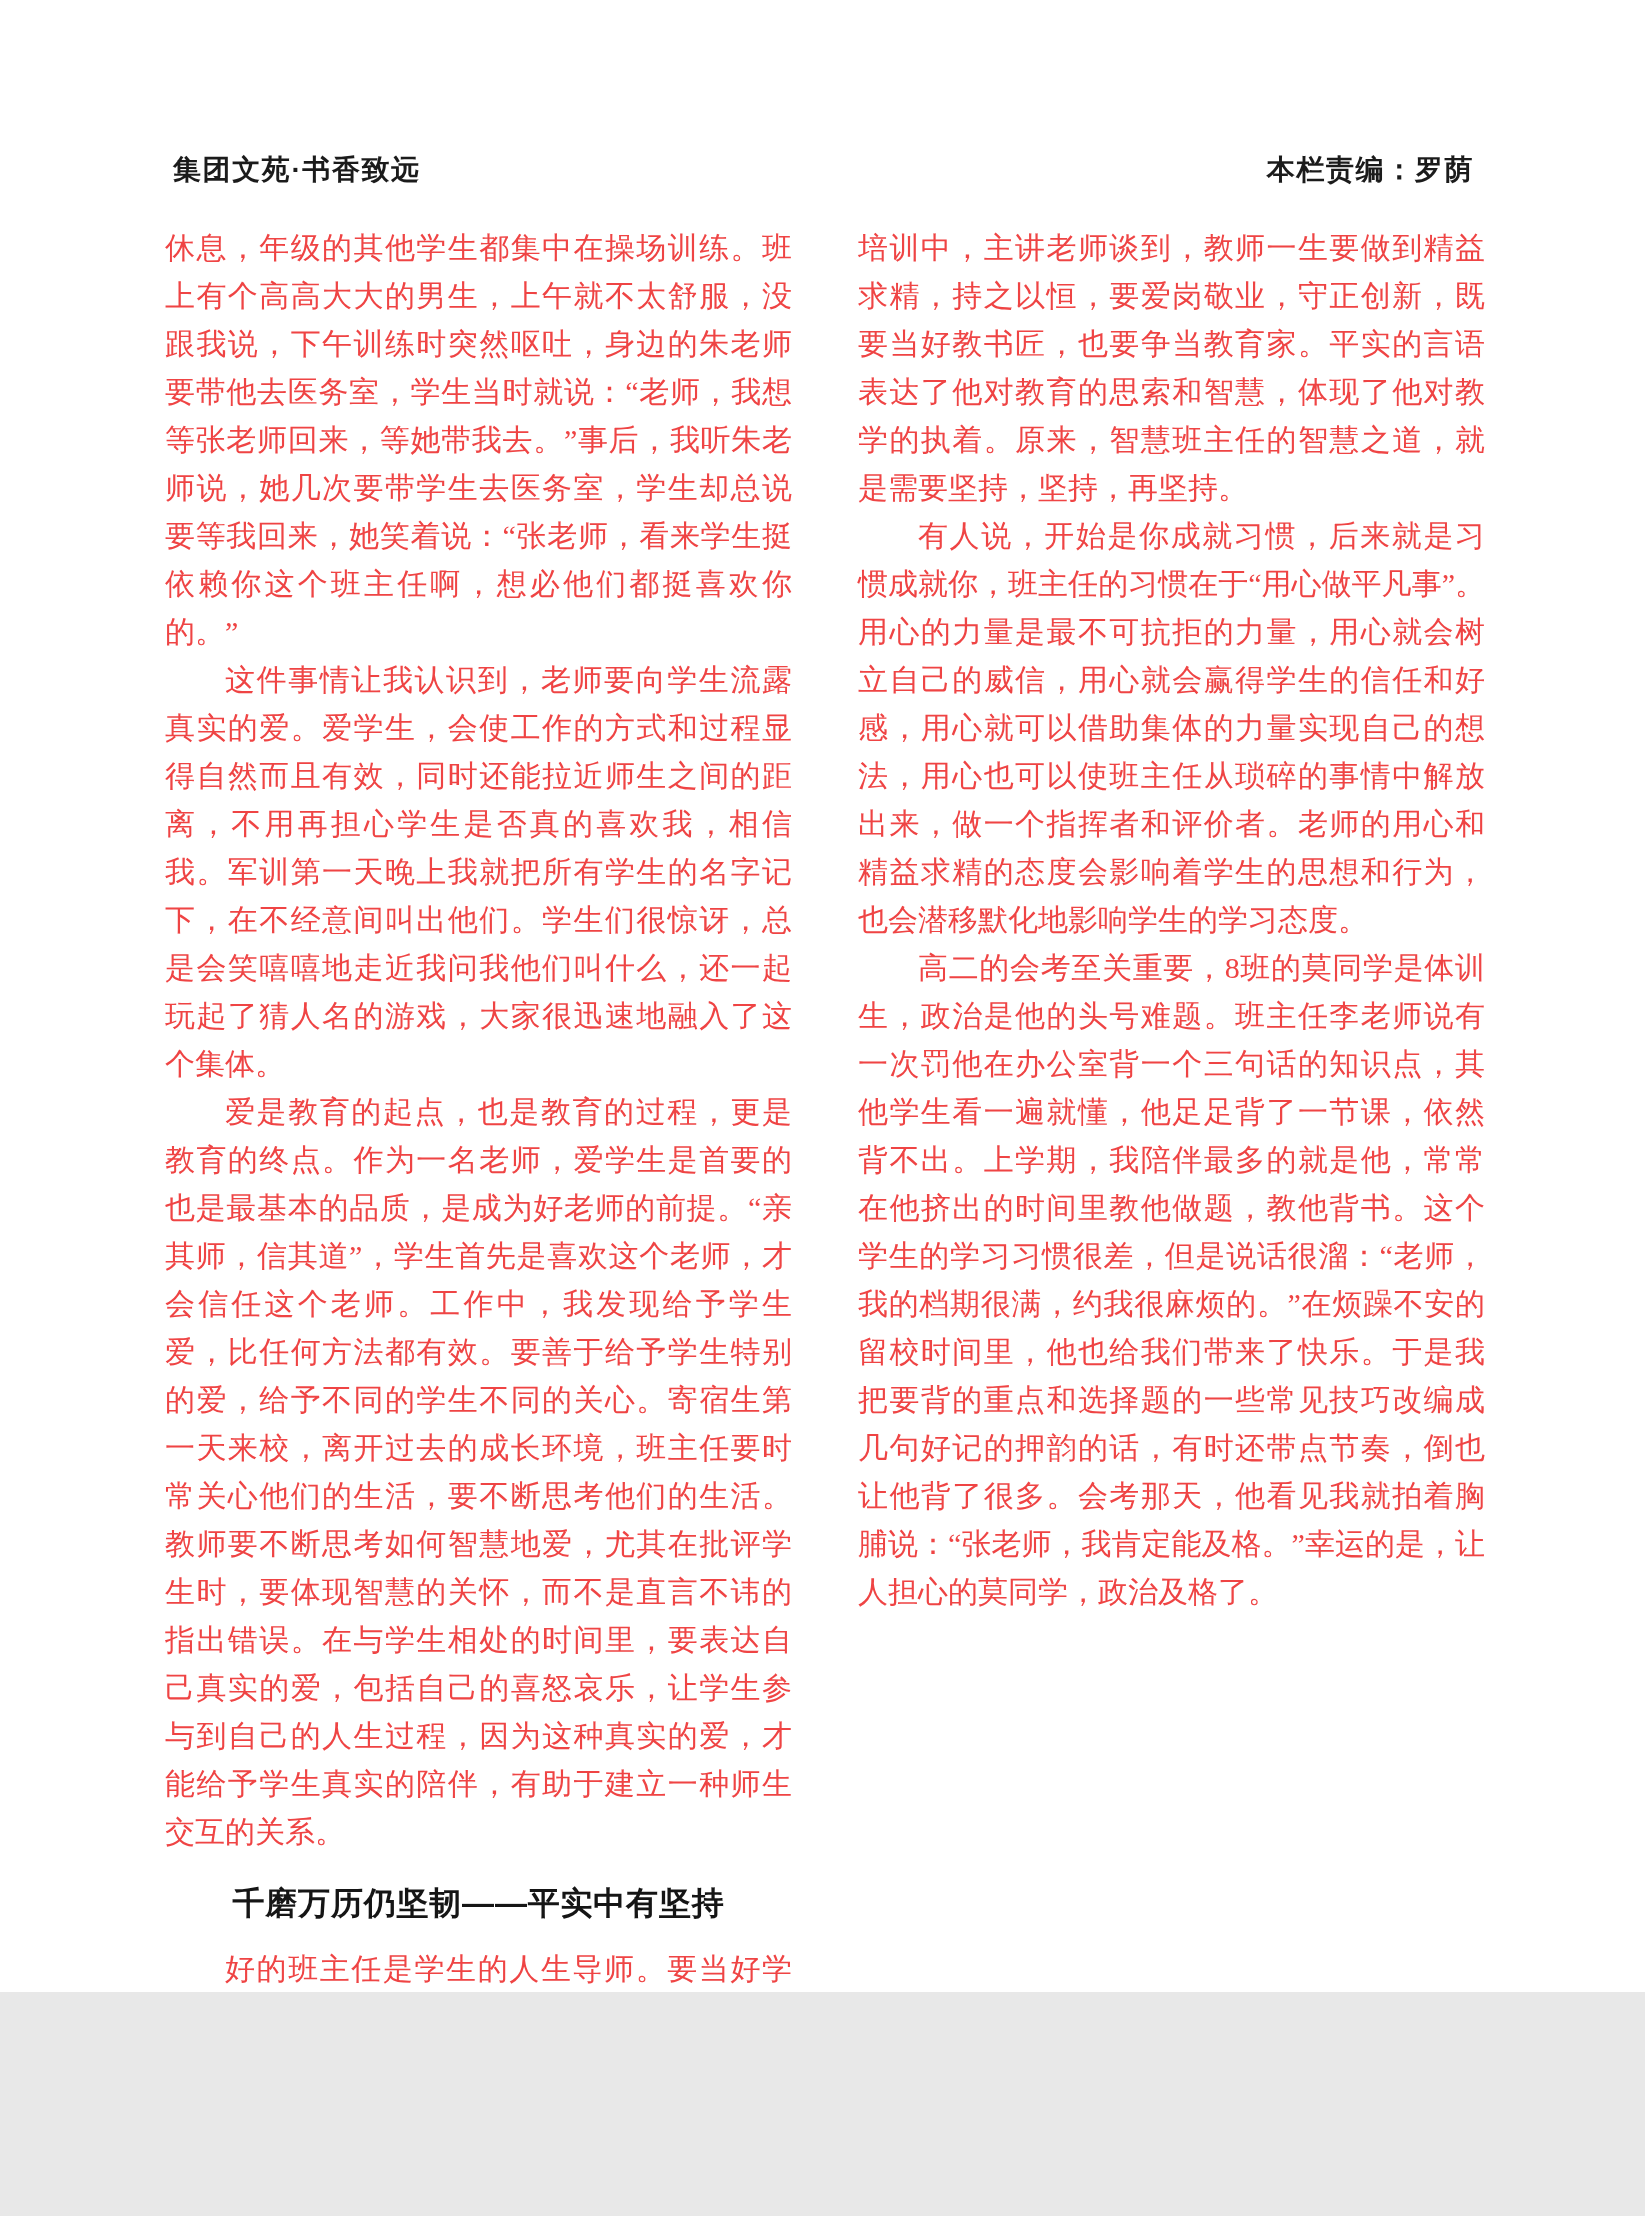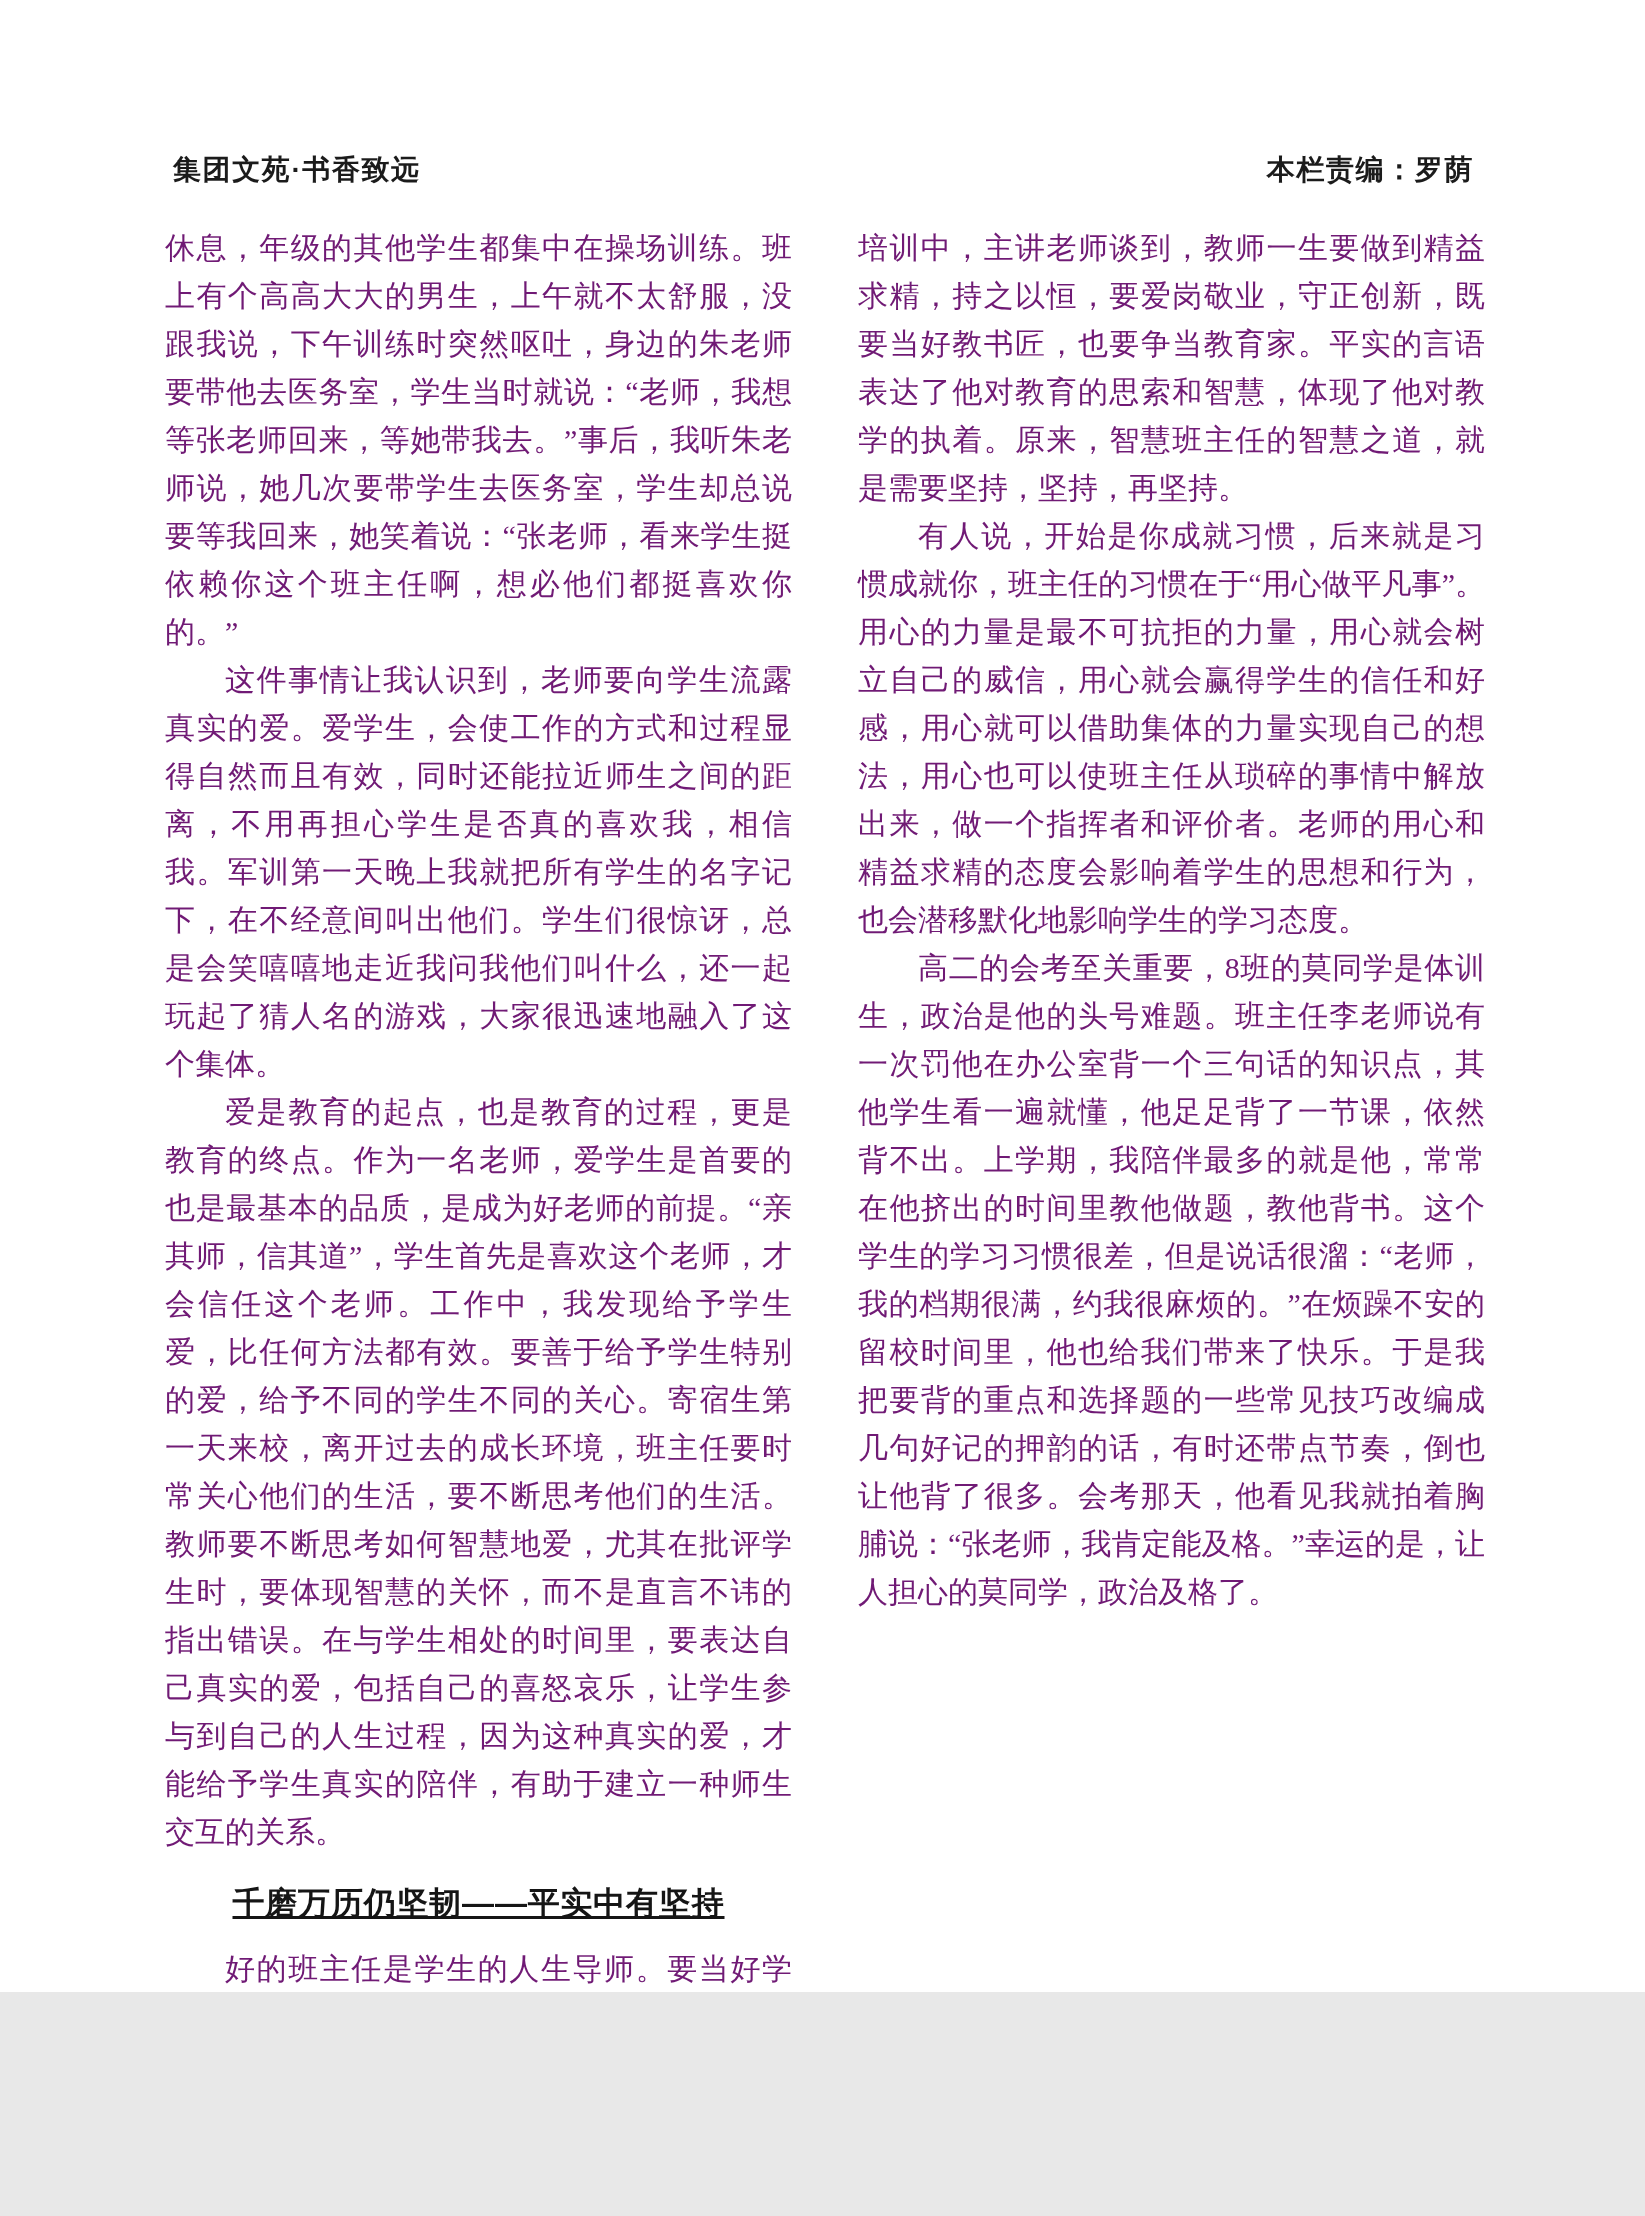--- a/index.html
+++ b/index.html
@@ -41,35 +41,34 @@
   .col {
     width: 627px;
     flex: 0 0 627px;
   }
   .body-p {
     margin: 0;
     font-family: "Liberation Serif", "DejaVu Serif", serif;
     font-size: 30px;
     line-height: 48px;
     text-align: justify;
-    color: #701a75;
+    color: #ef4444;
   }
   .body-p.indent {
     text-indent: 2em;
   }
   .section-heading {
     margin: 23px 0 18px 0;
     font-family: "Liberation Sans", "DejaVu Sans", sans-serif;
     font-weight: bold;
     font-size: 32px;
     line-height: 48px;
     text-align: center;
     letter-spacing: 0.8px;
     color: #151515;
-    text-decoration: underline;
   }
   .footer {
     position: absolute;
     top: 2053px;
     left: 0;
     width: 100%;
     text-align: center;
     font-family: "Liberation Sans", "DejaVu Sans", sans-serif;
     color: #2a2a2a;
   }

